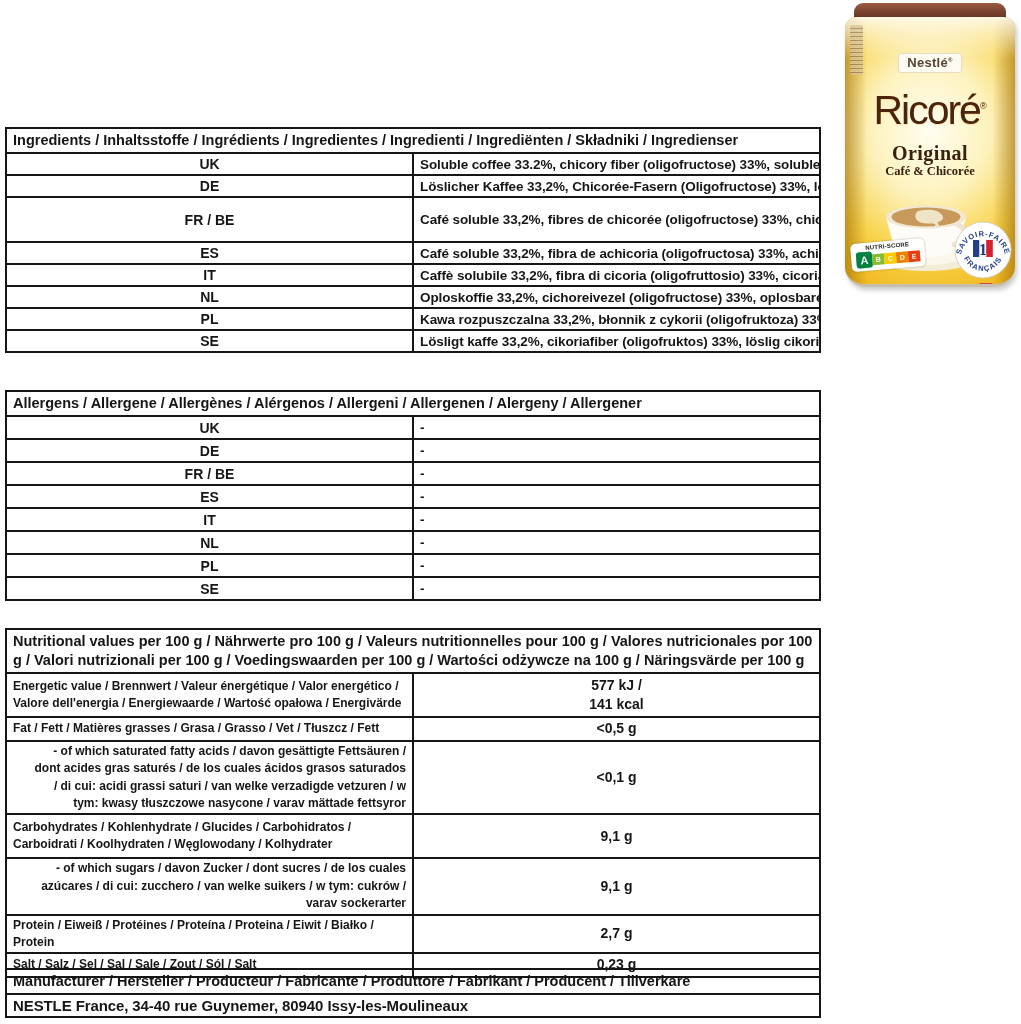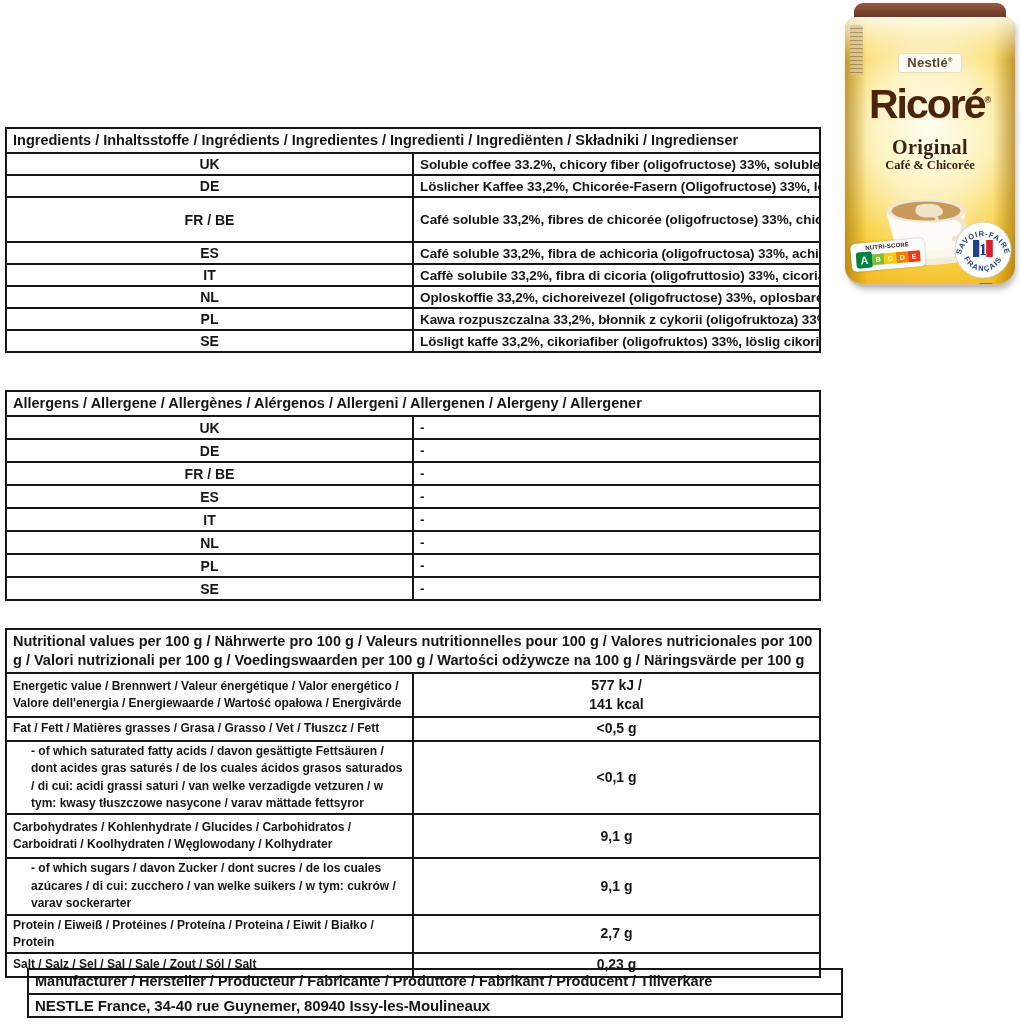--- a/index.html
+++ b/index.html
@@ -43,30 +43,30 @@
   #ingredients-table tr { height: 22px; }
   #ingredients-table tr.tall { height: 45px; }
   #ingredients-table tr.tall .lang-cell { padding: 1px 10px; }
 
   #allergens-table { top: 390px; }
   #allergens-table .lang-cell { width: 78px; }
   #allergens-table tr { height: 23px; border-radius: 12px; }
 
   #nutrition-table { top: 628px; }
   #nutrition-table .label-cell { font-size: 12px; line-height: 1.45; white-space: normal; }
-  #nutrition-table .label-cell.indent { padding-left: 24px; }
+  #nutrition-table .label-cell.indent { padding-left: 24px; text-align: right; }
   #nutrition-table .val-cell {
     width: 113px; text-align: center; font-size: 14px;
     white-space: pre-line; line-height: 1.4;
   }
   #nutrition-table tr.h44 { height: 44px; }
   #nutrition-table tr.h22 { height: 22px; border-radius: 9px; }
   #nutrition-table tr.h66 { height: 66px; }
 
-  #manufacturer-table { top: 968px; margin-left: 22px; }
+  #manufacturer-table { top: 968px; }
   #manufacturer-table tr { height: 23px; }
   #manufacturer-table .txt-cell { font-size: 15px; }
 
   
   #can {
     position: absolute;
     left: 844px; top: 3px;
     width: 174px; height: 288px;
     z-index: 1;
   }
@@ -94,22 +94,22 @@
   }
   .nestle-logo {
     display: inline-block; margin-top: 36px;
     background: #fdfbf2; color: #5d4332;
     font-size: 13px; font-weight: 700;
     padding: 1px 8px 2px; border-radius: 3px;
     border: 1px solid #e4dcc6; letter-spacing: 0.3px;
   }
   .nestle-logo sup { font-size: 6px; }
   .ricore-name {
-    margin-top: 12px;
-    font-size: 41px; font-weight: 700; line-height: 0.95;
+    margin-top: 18px;
+    font-size: 41px; font-weight: 400; line-height: 0.95;
     letter-spacing: -2px; color: #4a240d;
     text-shadow: 0 1px 0 rgba(255,205,130,0.55);
   }
   .ricore-name sup { font-size: 9px; letter-spacing: 0; }
   .variant-name {
     margin-top: 12px;
     font-family: "Liberation Serif", serif;
     font-size: 20px; font-weight: 700; color: #3a2010; letter-spacing: 0.5px;
   }
   .tagline {

